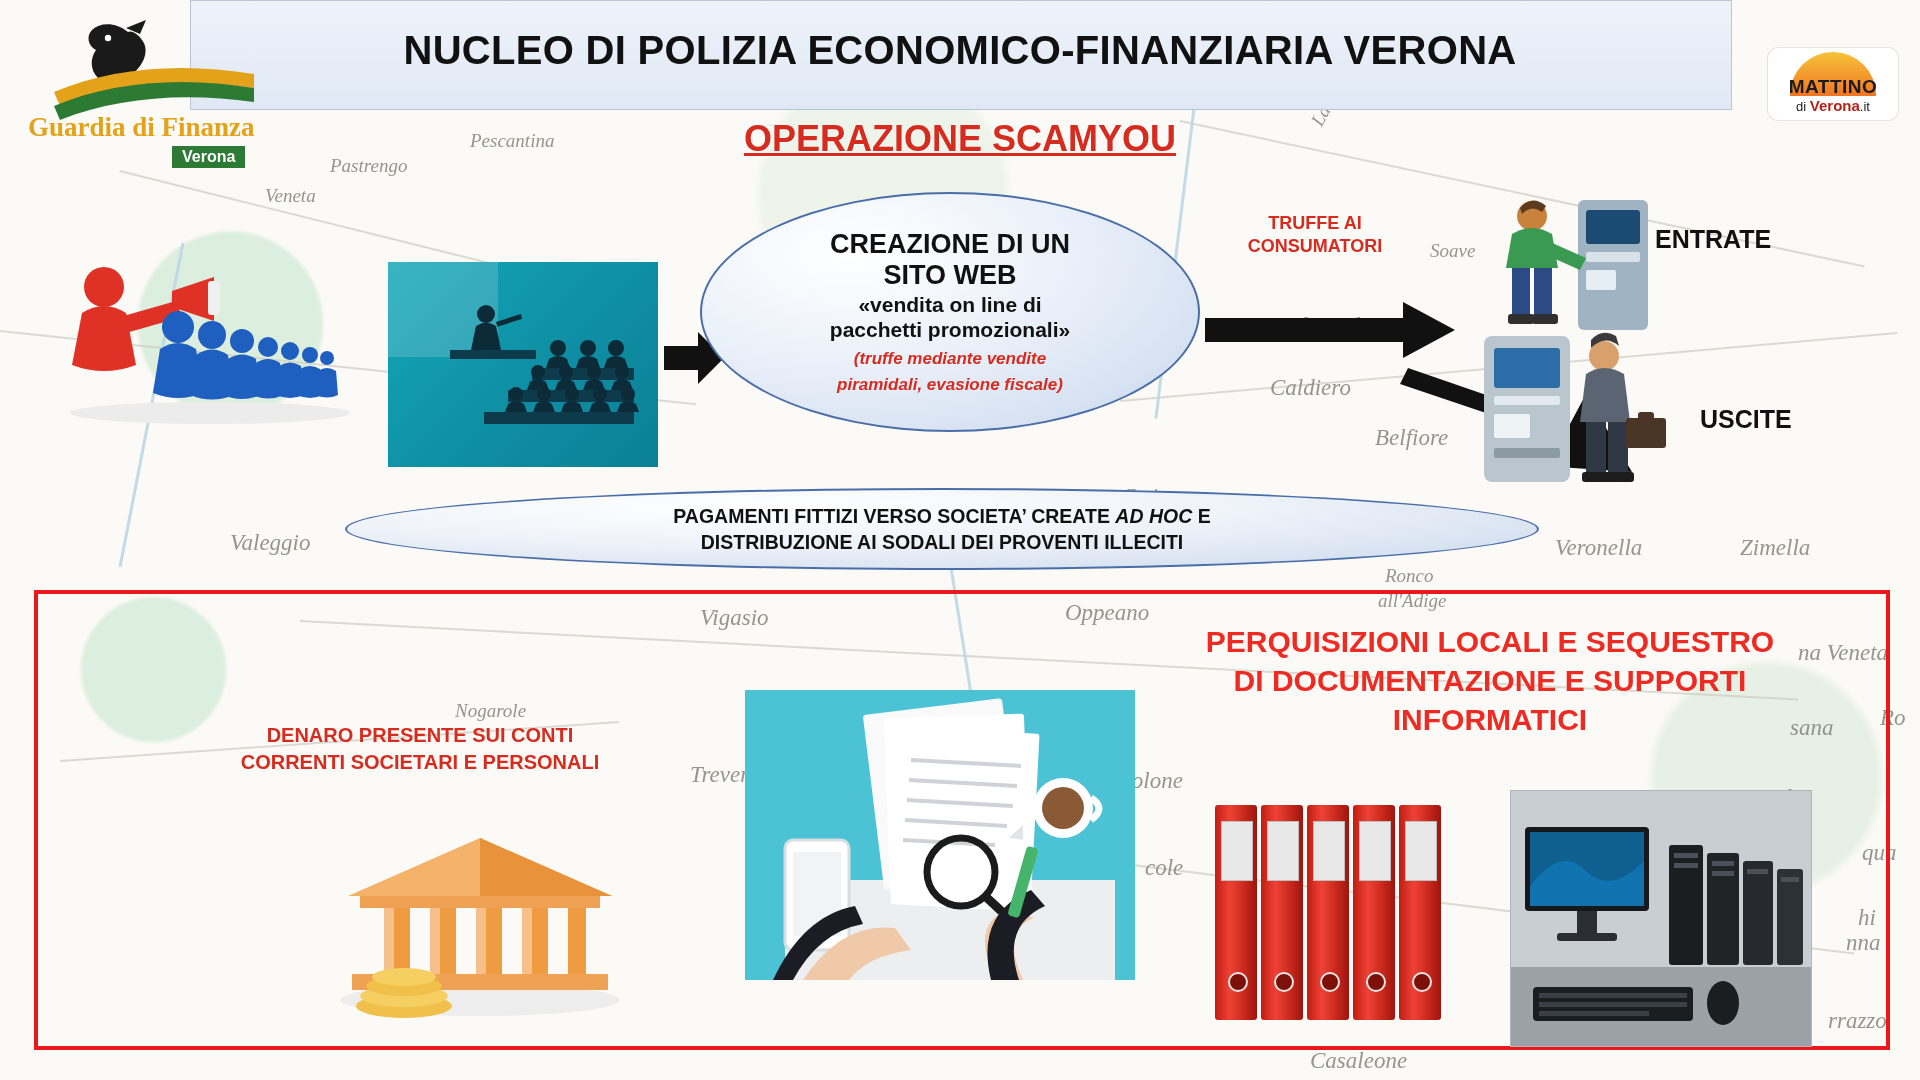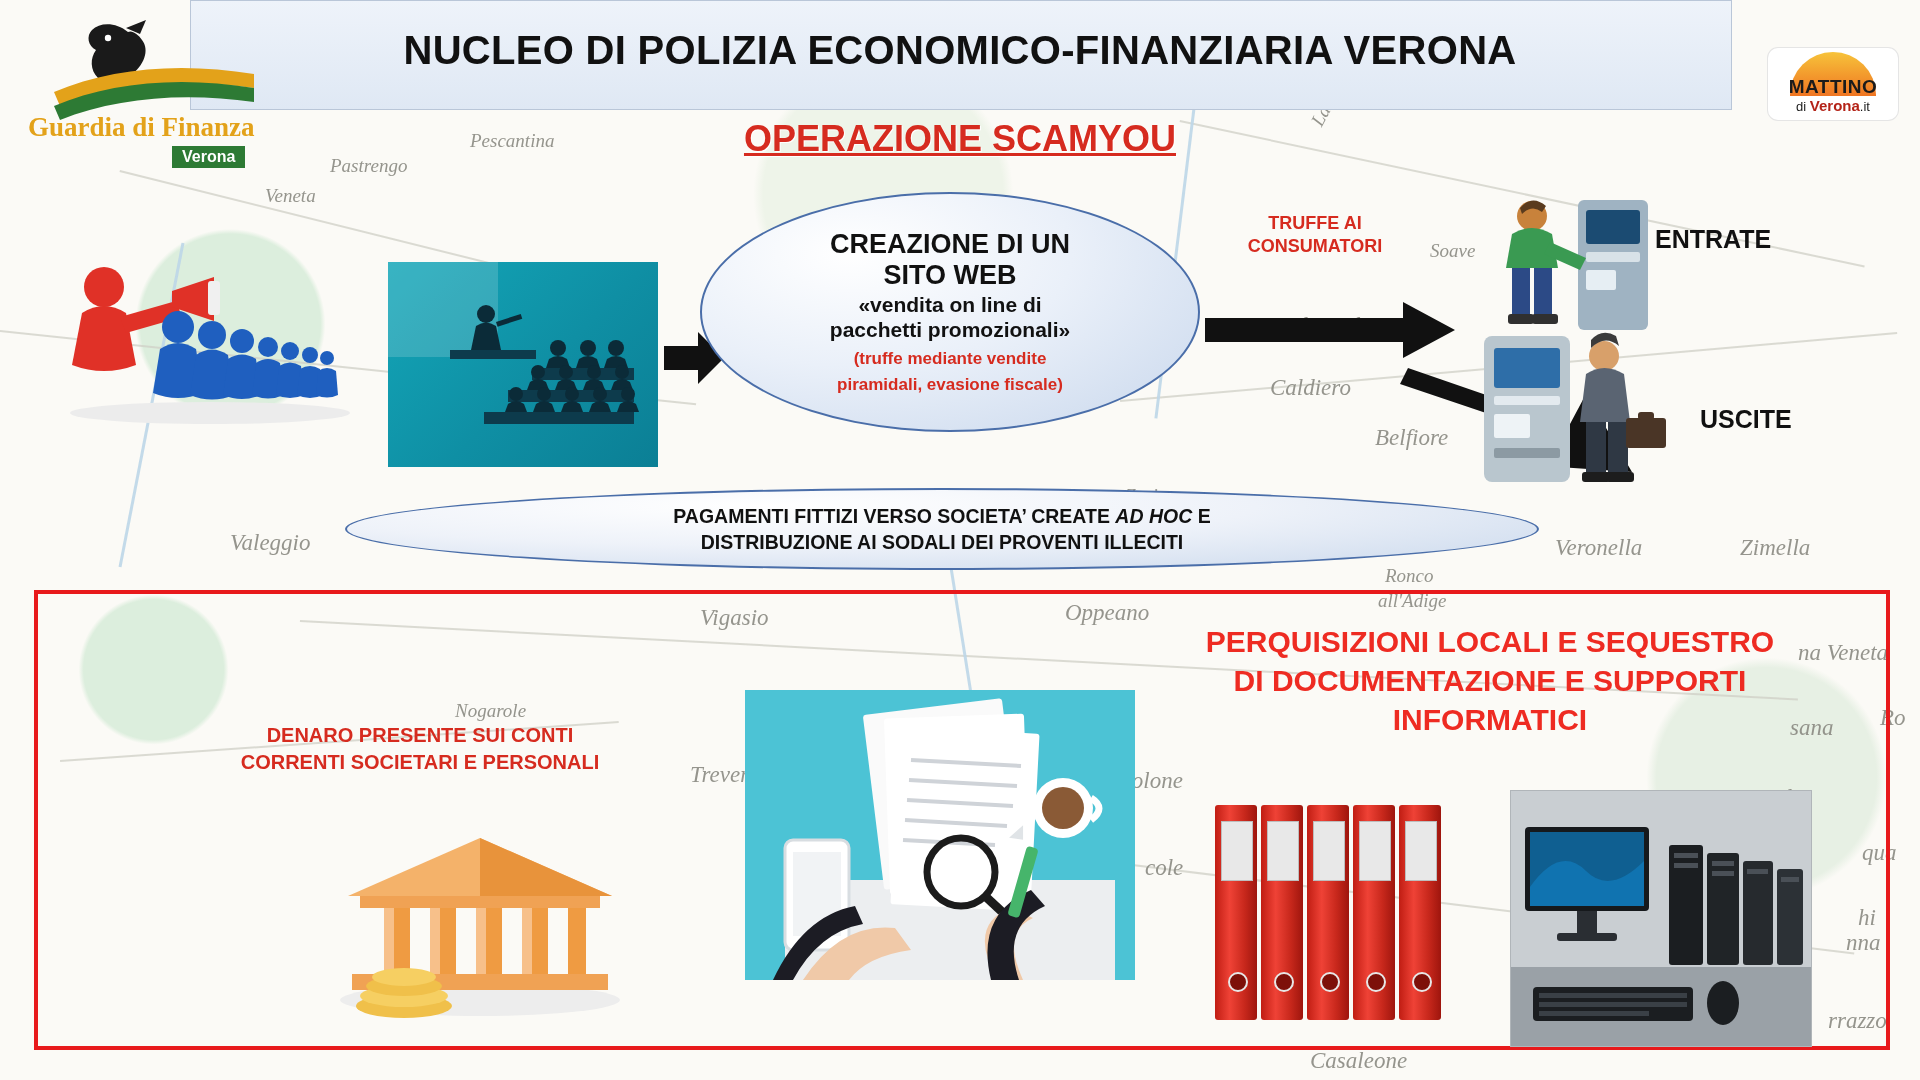--- a/index.html
+++ b/index.html
@@ -202,21 +202,21 @@
     display: flex;
     flex-direction: column;
     align-items: center;
     justify-content: center;
     text-align: center;
     padding: 0 36px;
     box-sizing: border-box;
   }
   .ell-l1 { font-size: 27px; font-weight: bold; color: #111; line-height: 1.18; }
   .ell-l2 { font-size: 21px; font-weight: bold; color: #111; line-height: 1.2; }
-  .ell-l3 { font-size: 17px; font-weight: bold; color: #d62b1f; margin-top: 6px; line-height: 1.2; }
+  .ell-l3 { font-size: 17px; font-weight: bold; color: #d62b1f; margin-top: 6px; line-height: 1.2; font-style: italic; }
 
   .ellipse-pay {
     position: absolute;
     left: 345px;
     top: 488px;
     width: 1190px;
     height: 78px;
     border-radius: 50%;
     background: radial-gradient(ellipse at 35% 20%, #ffffff 0%, #eef2f9 45%, #c9d8ec 100%);
     border: 2px solid #4a6ea9;

